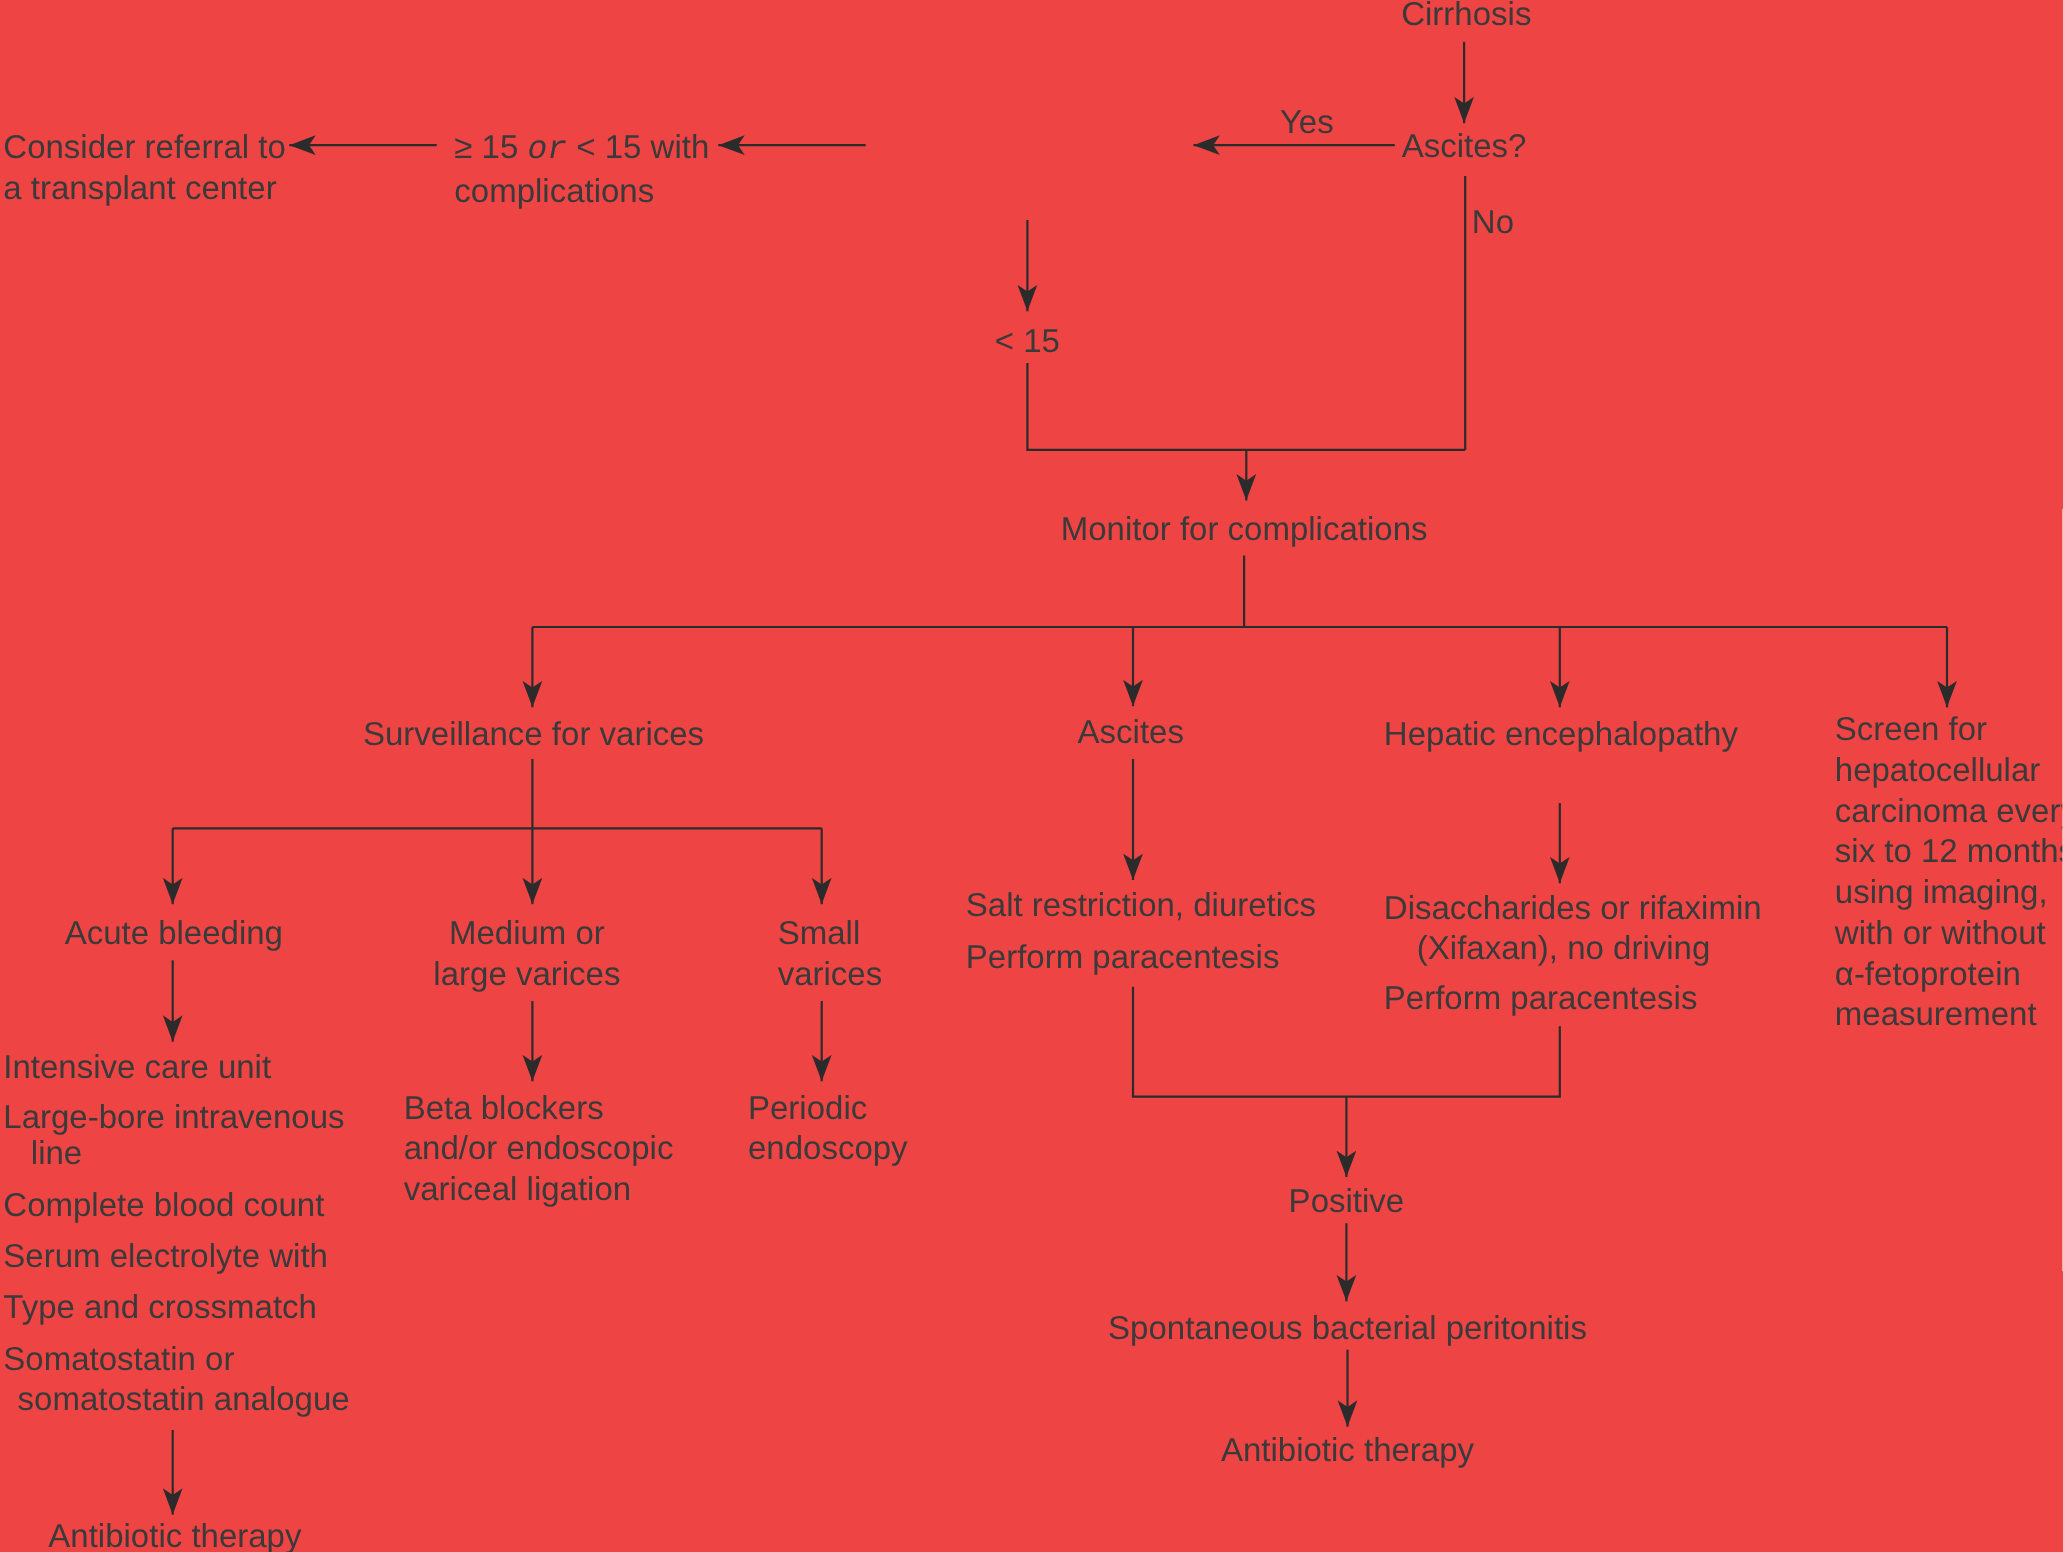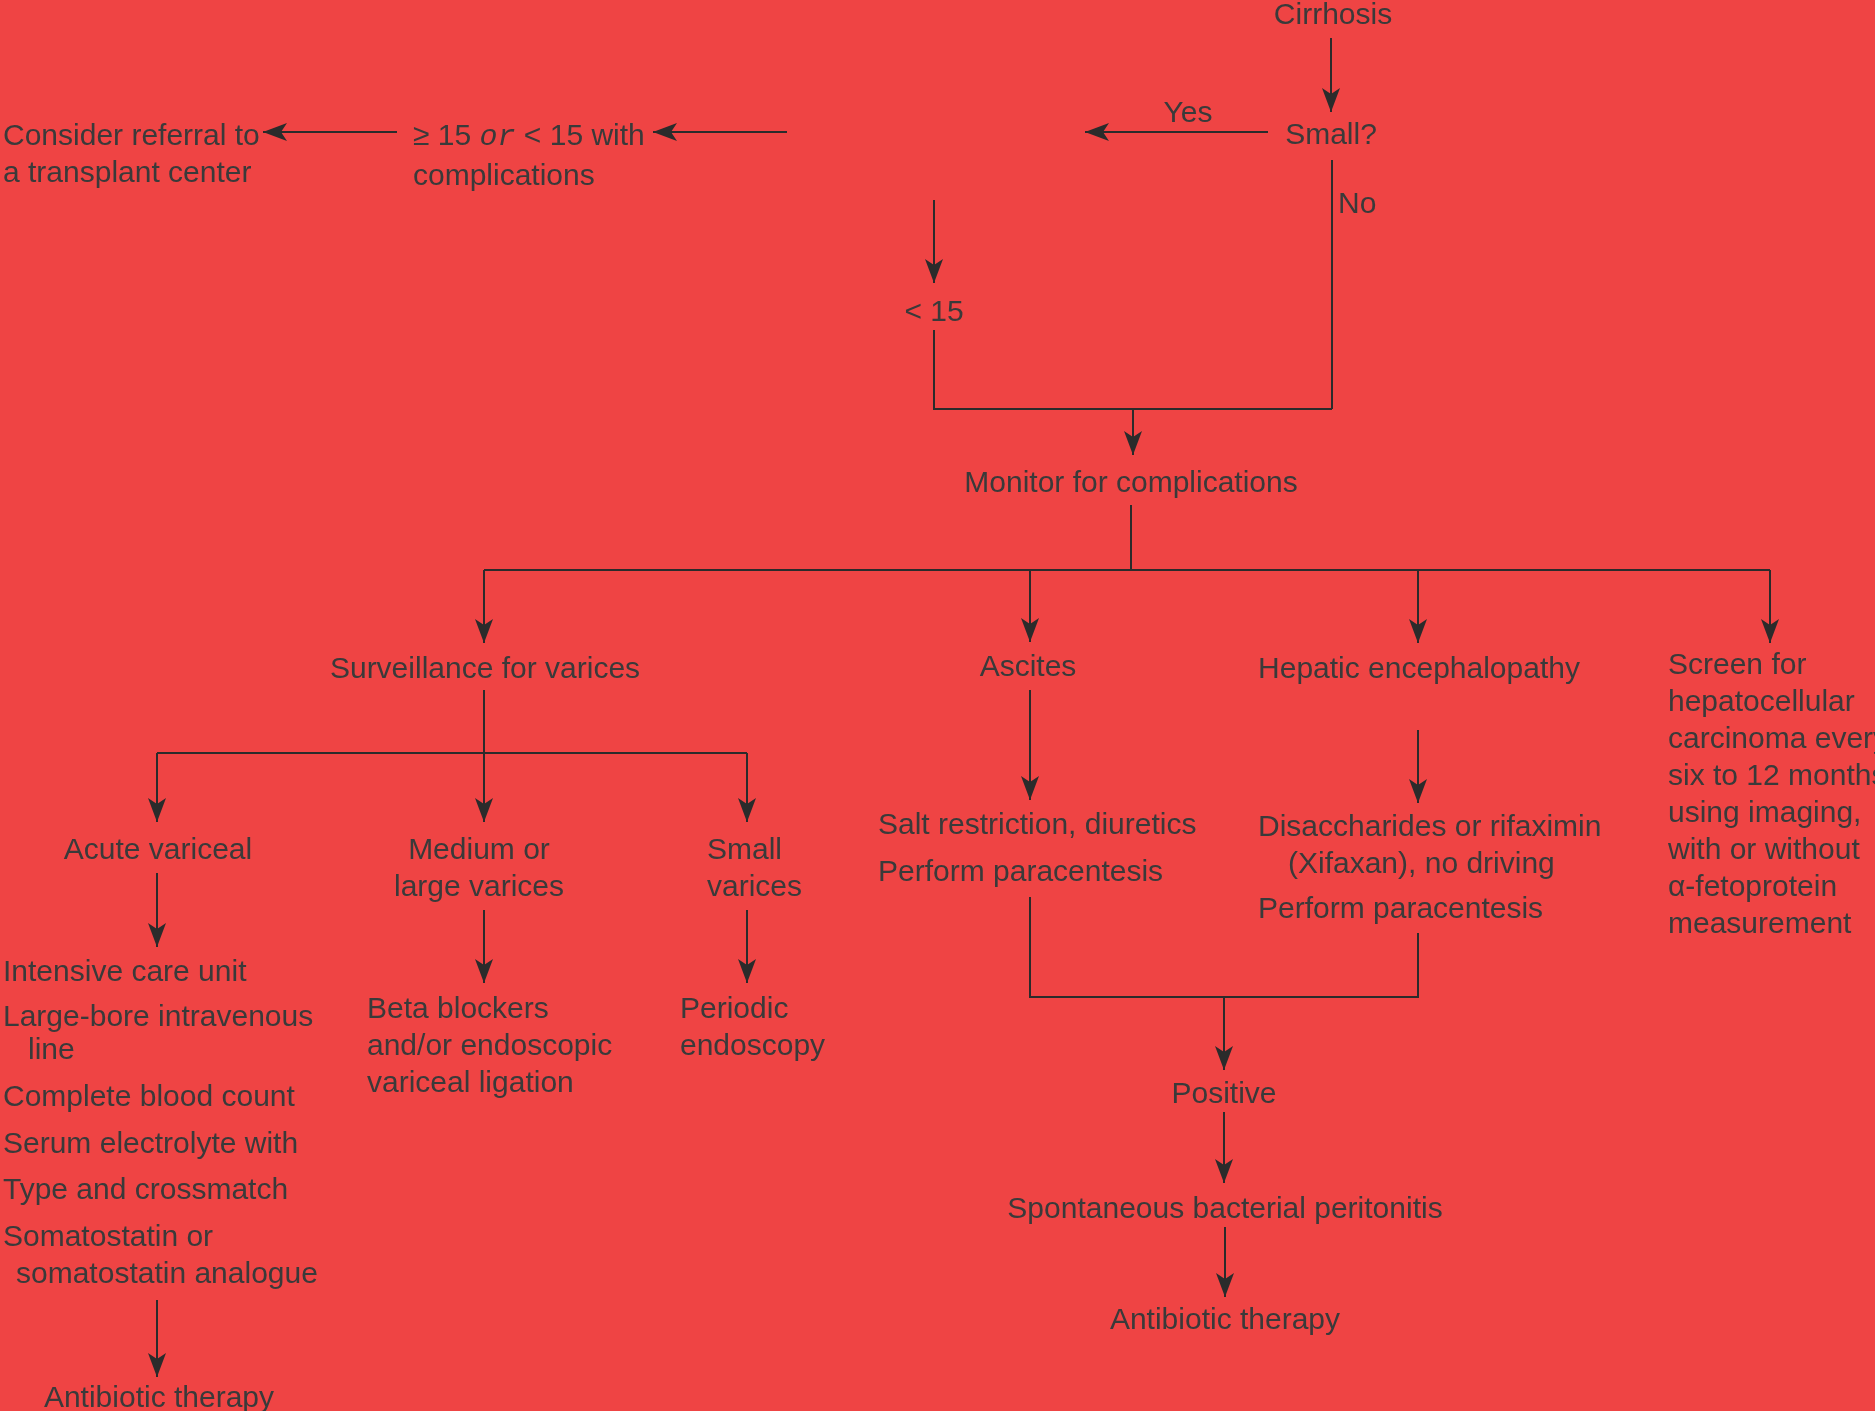--- a/index.html
+++ b/index.html
@@ -57,21 +57,21 @@
       <line x1="1418" y1="730" x2="1418" y2="803" marker-end="url(#ah)"></line>
       <polyline points="1030,897 1030,997 1418,997 1418,933"></polyline>
       <line x1="1224" y1="997" x2="1224" y2="1070" marker-end="url(#ah)"></line>
       <line x1="1224" y1="1112" x2="1224" y2="1183" marker-end="url(#ah)"></line>
       <line x1="1225" y1="1227" x2="1225" y2="1297" marker-end="url(#ah)"></line>
       <line x1="157" y1="1300" x2="157" y2="1377" marker-end="url(#ah)"></line>
     </g>
   </svg>
 
   <div class="lbl c" style="left:1333px;top:-5px">Cirrhosis</div>
-  <div class="lbl c" style="left:1331px;top:115px">Small?</div>
+  <div class="lbl c" style="left:1331px;top:115px">Ascites?</div>
   <div class="lbl c" style="left:1188px;top:93px">Yes</div>
   <div class="lbl" style="left:1338px;top:184px">No</div>
 
 
   <div class="lbl" style="left:413px;top:116px">
     <div><span class="pre">≥ 15 </span><span class="it pre">or</span><span class="pre"> &lt; 15 with</span></div>
     <div>complications</div>
   </div>
 
   <div class="lbl" style="left:3px;top:116px">
@@ -90,21 +90,21 @@
     <div>Screen for</div>
     <div>hepatocellular</div>
     <div>carcinoma every</div>
     <div>six to 12 months</div>
     <div>using imaging,</div>
     <div>with or without</div>
     <div>α-fetoprotein</div>
     <div>measurement</div>
   </div>
 
-  <div class="lbl c" style="left:158px;top:830px">Acute variceal</div>
+  <div class="lbl c" style="left:158px;top:830px">Acute bleeding</div>
 
   <div class="lbl c" style="left:479px;top:830px">
     <div>Medium or</div>
     <div>large varices</div>
   </div>
 
   <div class="lbl" style="left:707px;top:830px">
     <div>Small</div>
     <div>varices</div>
   </div>

